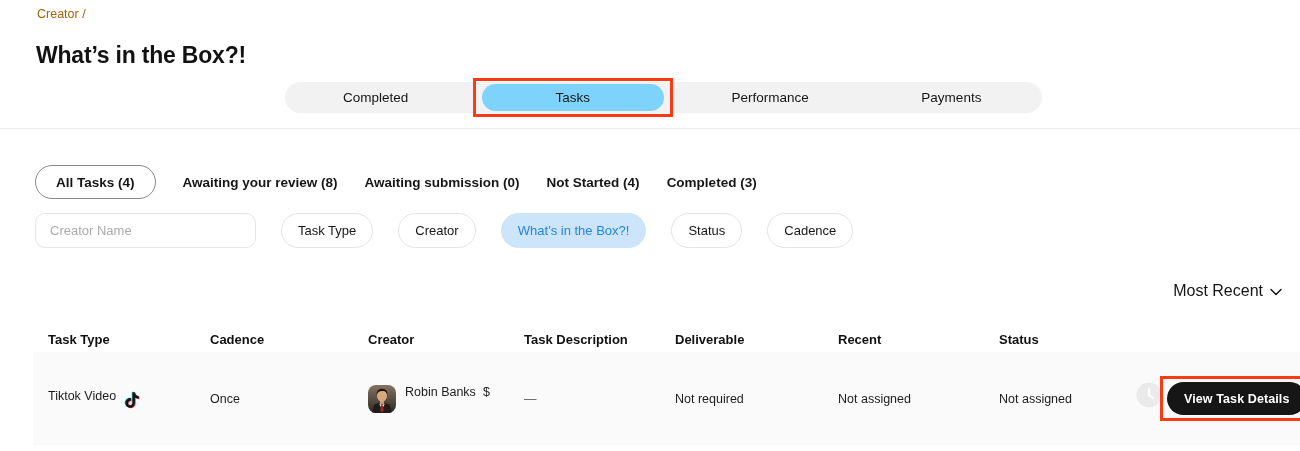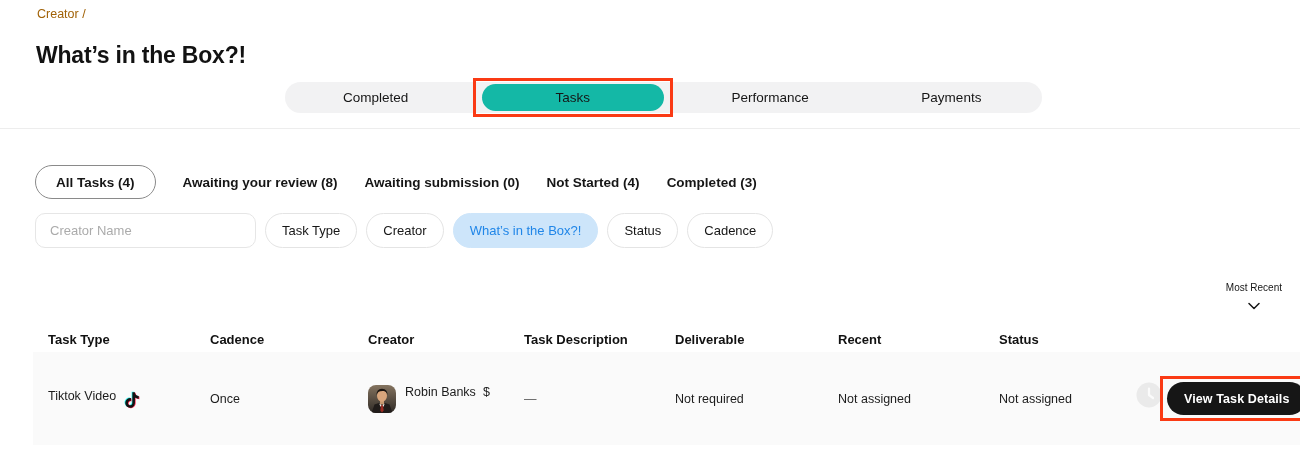--- a/index.html
+++ b/index.html
@@ -8,39 +8,39 @@
     background:#ffffff;color:#161616;
     font-family:"Liberation Sans","DejaVu Sans",sans-serif;
     -webkit-font-smoothing:antialiased;
   }
   .breadcrumb{position:absolute;left:37px;top:7px;font-size:12.5px;color:#a16207;}
   .page-title{position:absolute;left:36px;top:27px;font-size:23px;font-weight:bold;letter-spacing:-.2px;color:#121212;}
 
   
   .tabbar{position:absolute;left:285px;top:82px;width:757px;height:31px;background:#f2f2f3;border-radius:16px;display:flex;align-items:stretch;}
   .tab{flex:1;display:flex;align-items:center;justify-content:center;font-size:13.5px;font-weight:500;color:#161616;cursor:pointer;}
-  .tab.active{background:#14b8a6;border-radius:14px;margin:2px 16px;position:relative;}
+  .tab.active{background:#7dd3fc;border-radius:14px;margin:2px 16px;position:relative;}
   .red-frame{position:absolute;border:3.5px solid #fa3a14;pointer-events:none;z-index:6;box-sizing:border-box;}
   .frame-tab{inset:-6px -9px;}
   .divider{position:absolute;left:0;top:128px;width:1300px;height:1px;background:#ededed;}
 
   
   .status-tabs{position:absolute;left:35px;top:164px;height:36px;display:flex;align-items:center;gap:27px;font-size:13.5px;font-weight:bold;}
   .status-tab{cursor:pointer;white-space:nowrap;}
   .status-tab.pill{border:1px solid #8a8a8a;border-radius:18px;height:34px;display:flex;align-items:center;padding:0 20px;box-sizing:border-box;background:#fff;}
 
   
-  .filter-row{position:absolute;left:35px;top:213px;display:flex;align-items:center;gap:9px;}
+  .filter-row{position:absolute;left:35px;top:213px;display:flex;align-items:center;gap:25px;}
   .creator-input{width:221px;height:35px;box-sizing:border-box;border:1px solid #e6e6e6;border-radius:10px;padding:0 14px;font-size:13px;color:#161616;outline:none;font-family:inherit;background:#fff;}
   .creator-input::placeholder{color:#ababab;}
   .chip{height:35px;box-sizing:border-box;border:1px solid #e4e4e4;border-radius:18px;background:#fff;display:flex;align-items:center;padding:0 16px;font-size:13px;color:#161616;cursor:pointer;white-space:nowrap;}
   .chip.active{background:#cde5fa;border-color:#cde5fa;color:#2086e8;}
 
   
-  .sort{position:absolute;top:282px;right:18px;display:flex;align-items:center;gap:7px;font-size:10px;font-weight:500;cursor:pointer;flex-direction:column;}
+  .sort{position:absolute;top:282px;right:18px;display:flex;align-items:center;gap:7px;font-size:16px;font-weight:500;cursor:pointer;}
   .sort svg{display:block;margin-top:2px;}
 
   
   .grid-cols{display:grid;grid-template-columns:162px 158px 156px 151px 163px 161px 151px 1fr;align-items:center;box-sizing:border-box;}
   .table-header{position:absolute;top:326px;left:0;width:1300px;height:26px;padding-left:48px;font-size:13px;font-weight:bold;color:#111;}
   .table-row{position:absolute;top:352px;left:33px;width:1267px;height:93px;background:#fafafa;padding-left:15px;font-size:12.5px;color:#1c1c1c;}
   .cell{display:flex;}
   .tiktok-icon{margin-left:7px;margin-top:2px;}
   .avatar{width:28px;height:28px;border-radius:8px;overflow:hidden;flex:0 0 28px;margin-right:9px;}
   .avatar svg{display:block;}

